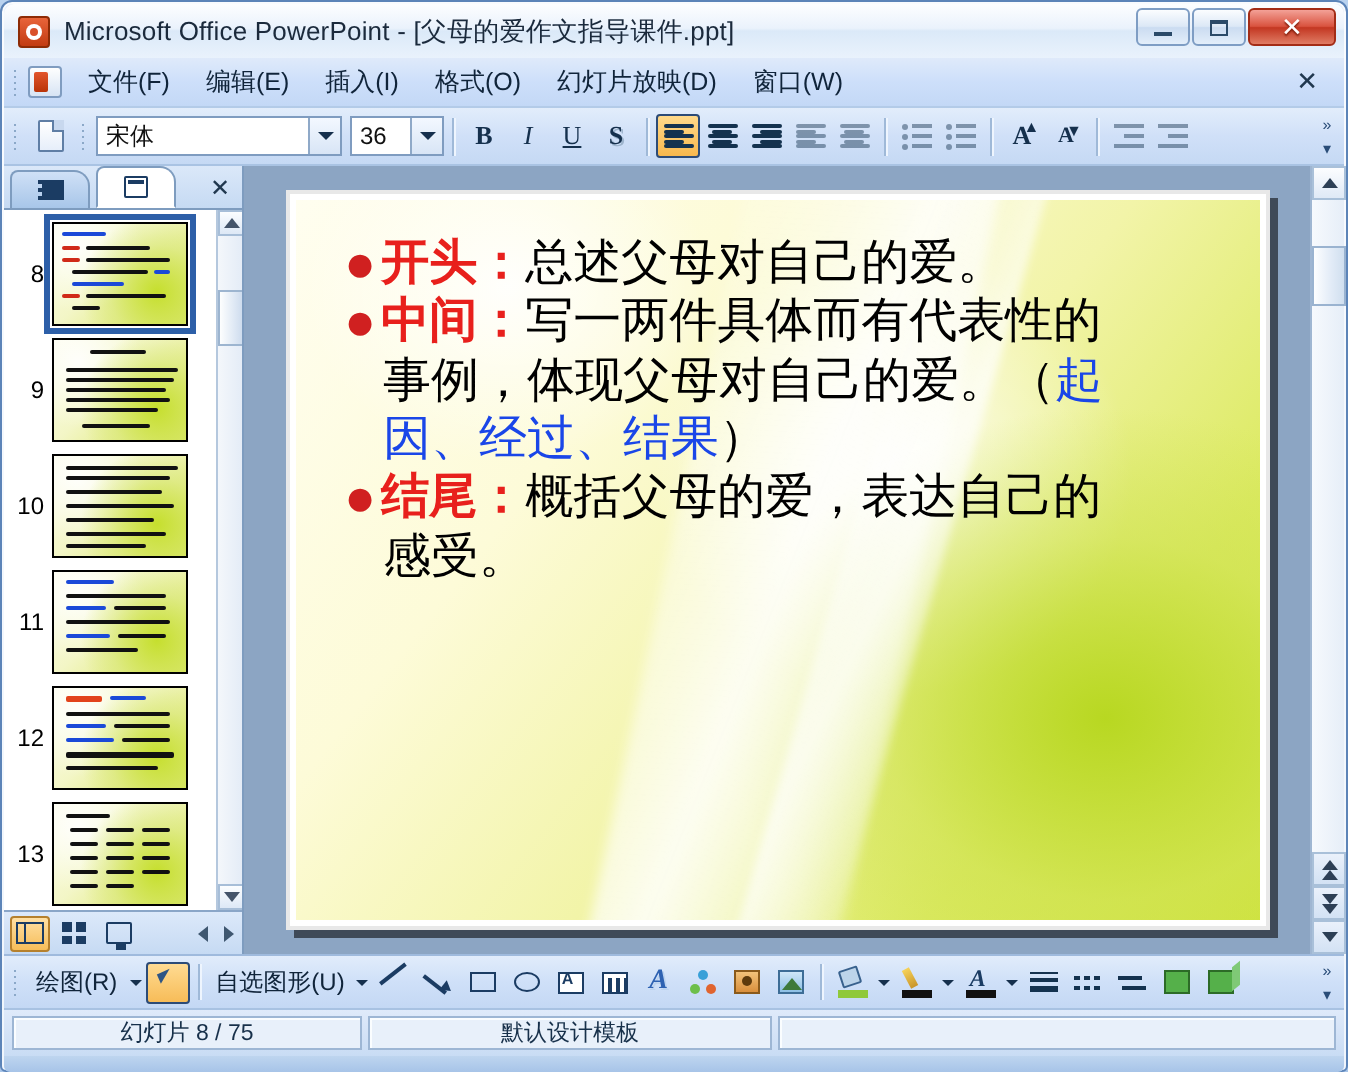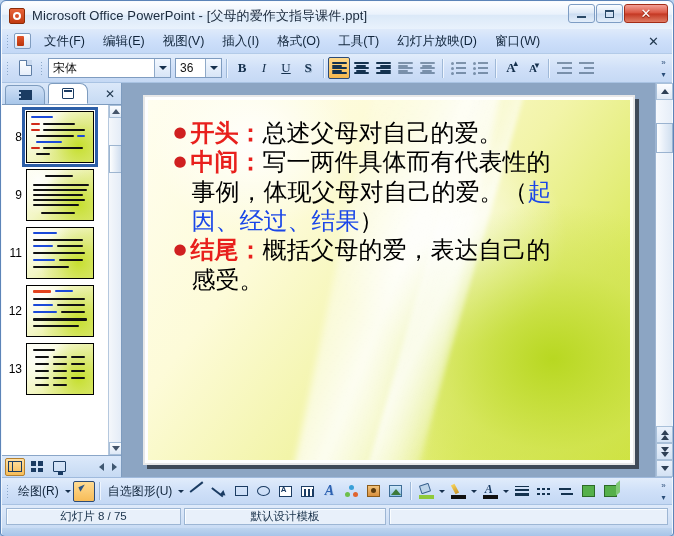--- a/index.html
+++ b/index.html
@@ -292,21 +292,21 @@
     text-shadow: 1px 1px 0 #fdf7a0, 2px 2px 0 rgba(250,240,120,.6);
     letter-spacing:1px; margin-bottom:13px;
   }
   .s-line{
     font-size:24px; color:#000; line-height:1.14;
     margin-bottom:2px; display:flex; align-items:flex-start;
   }
   .s-bullet{
     color:#d02020; font-size:15px; line-height:1.6; margin-right:4px; flex:0 0 auto;
   }
-  .s-body{ flex:1; }
+  .s-body{ flex:1;font-family:Liberation Mono, monospace; }
   .kw-red{ color:#e8201c; font-weight:bold; }
   .kw-blue{ color:#1a46e8; }
   .s-cont{ padding-left:18px; }
 
   
   #vscroll{
     position:absolute; right:0; top:0; width:17px; height:394px;
     background:linear-gradient(90deg,#f6f9fd,#e6eef8);
     border-left:1px solid #9fb6d2;
   }
@@ -446,24 +446,22 @@
         <span class="glyph">✕</span>
       </div>
     </div>
   </div>
 
   <div id="menubar">
     <div class="grip"></div>
     <div id="menu-app-icon"></div>
     <div class="menu-item">文件(F)</div>
     <div class="menu-item">编辑(E)</div>
-    <div class="menu-item">视图(V)</div>
     <div class="menu-item">插入(I)</div>
     <div class="menu-item">格式(O)</div>
-    <div class="menu-item">工具(T)</div>
     <div class="menu-item">幻灯片放映(D)</div>
     <div class="menu-item">窗口(W)</div>
     <div id="menu-close">✕</div>
   </div>
 
   <div id="toolbar">
     <div class="grip"></div>
     <div class="tb-btn">
         <span class="newdoc"></span>
       </div>
@@ -641,20 +639,32 @@
               <span class="tline" style="left:18px;top:5px;width:28px;background:#111"></span>
               <span class="tline" style="left:6px;top:14px;width:56px;background:#111"></span>
               <span class="tline" style="left:6px;top:19px;width:54px;background:#111"></span>
               <span class="tline" style="left:6px;top:24px;width:50px;background:#111"></span>
               <span class="tline" style="left:6px;top:29px;width:52px;background:#111"></span>
               <span class="tline" style="left:6px;top:34px;width:46px;background:#111"></span>
               <span class="tline" style="left:14px;top:42px;width:34px;background:#111"></span>
             </div>
           </div>
 
+          <div class="thumb-row">
+            <span class="thumb-num">10</span>
+            <div class="thumb">
+              <span class="tline" style="left:6px;top:5px;width:56px;background:#111"></span>
+              <span class="tline" style="left:6px;top:10px;width:52px;background:#111"></span>
+              <span class="tline" style="left:6px;top:17px;width:48px;background:#111"></span>
+              <span class="tline" style="left:6px;top:24px;width:54px;background:#111"></span>
+              <span class="tline" style="left:6px;top:31px;width:44px;background:#111"></span>
+              <span class="tline" style="left:6px;top:38px;width:50px;background:#111"></span>
+              <span class="tline" style="left:6px;top:44px;width:40px;background:#111"></span>
+            </div>
+          </div>
 
           <div class="thumb-row">
             <span class="thumb-num">11</span>
             <div class="thumb">
               <span class="tline" style="left:6px;top:4px;width:24px;background:#1b49d8"></span>
               <span class="tline" style="left:6px;top:11px;width:50px;background:#111"></span>
               <span class="tline" style="left:6px;top:17px;width:20px;background:#1b49d8"></span>
               <span class="tline" style="left:30px;top:17px;width:26px;background:#111"></span>
               <span class="tline" style="left:6px;top:24px;width:52px;background:#111"></span>
               <span class="tline" style="left:6px;top:31px;width:22px;background:#1b49d8"></span>

